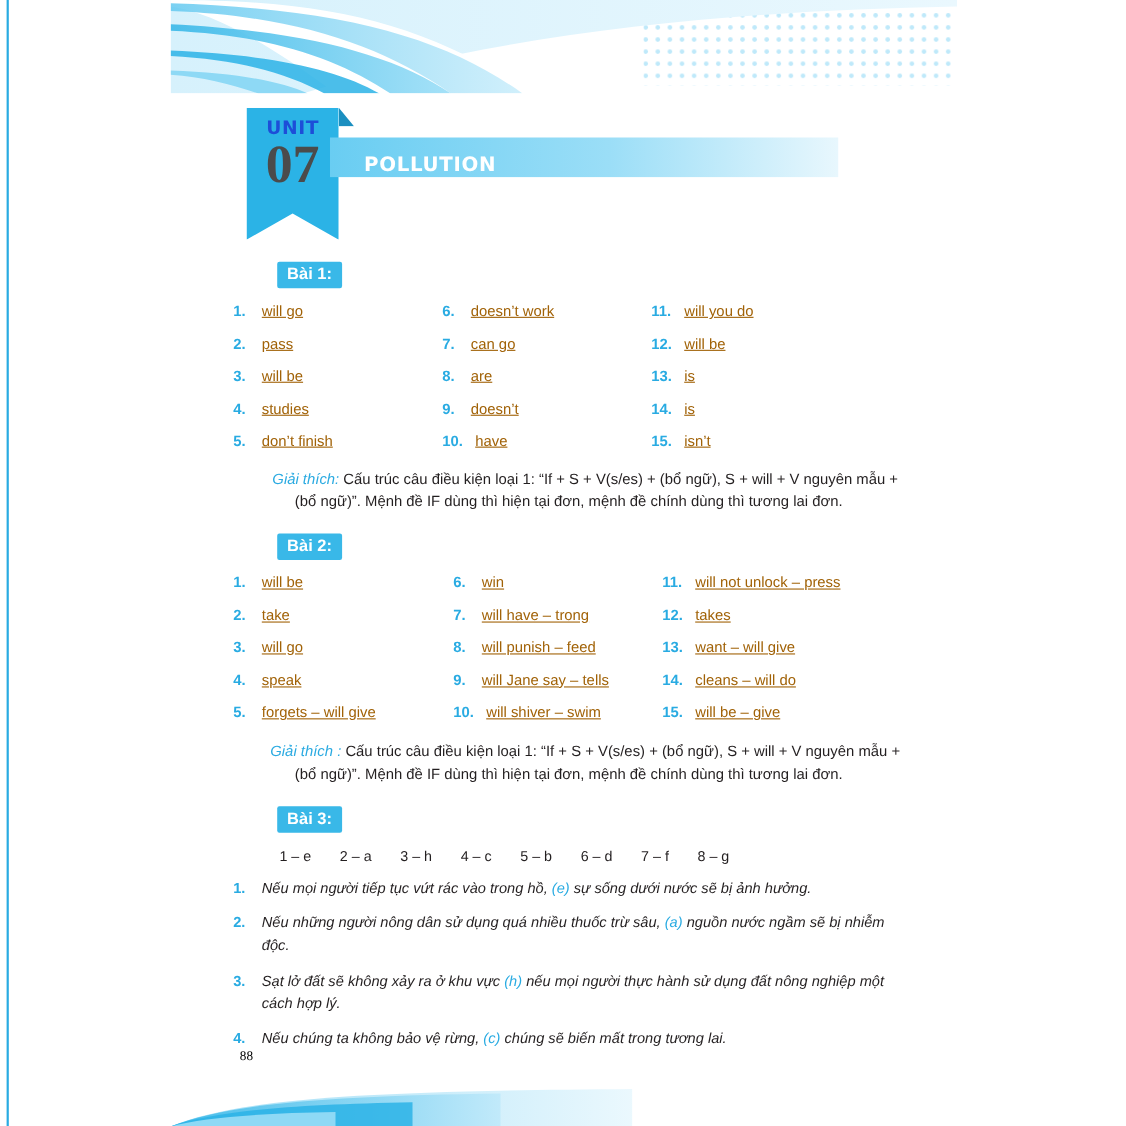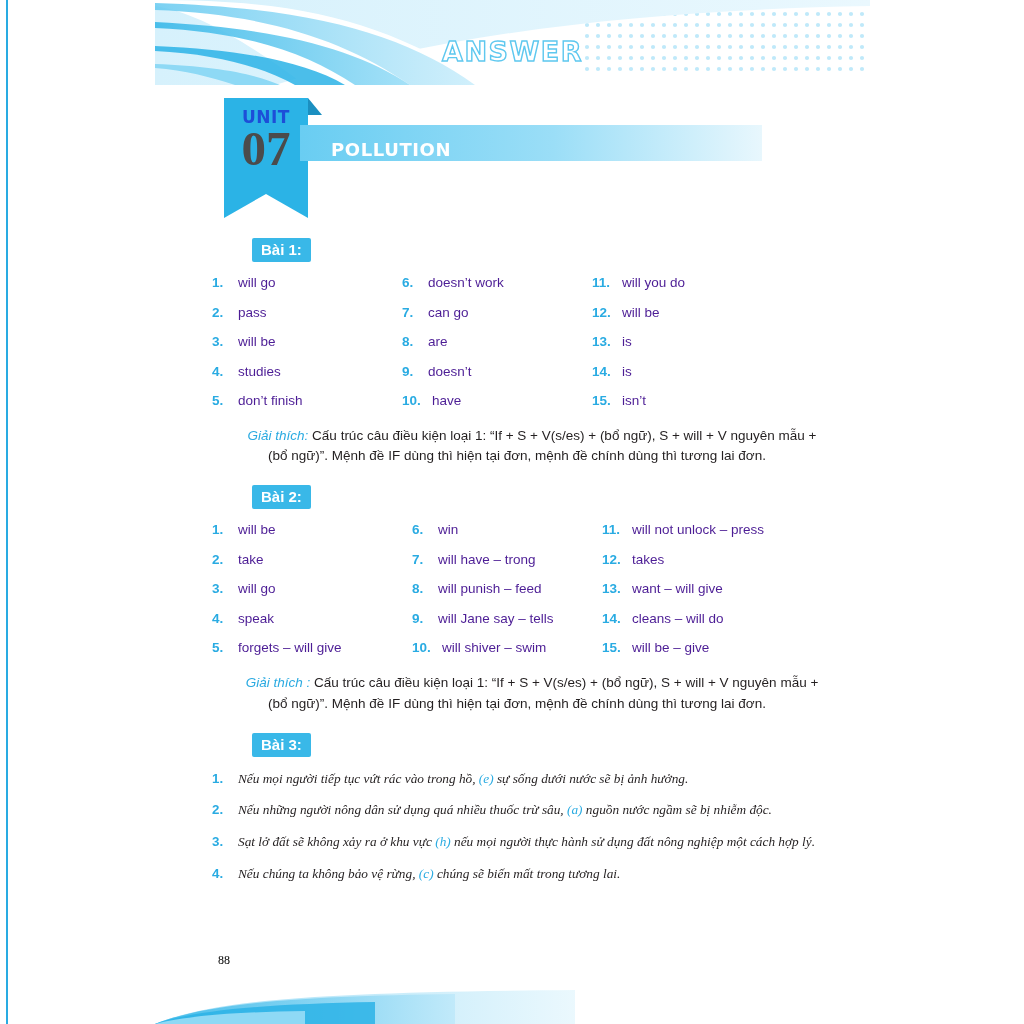--- a/index.html
+++ b/index.html
@@ -128,21 +128,21 @@
     white-space: nowrap;
   }
   .ans-cell .num {
     color: #29abe2;
     font-weight: bold;
     min-width: 26px;
     text-align: left;
     font-size: 13.5px;
   }
   .ans-cell .num.wide { min-width: 30px; }
-  .ans-cell .txt { color: #4c1d95; }
+  .ans-cell .txt { color: #a16207; text-decoration: underline; }
 
   .explain {
     font-size: 13.5px;
     line-height: 1.55;
     text-indent: 30px;
     margin: 2px 0 0 0;
     color: #231f20;
     text-align: center;
   }
   .explain .lead {
@@ -167,21 +167,21 @@
     font-style: italic;
     line-height: 1.55;
     margin-bottom: 11px;
   }
   .trans-item .tnum {
     color: #29abe2;
     font-weight: bold;
     font-style: normal;
     min-width: 26px;
   }
-  .trans-item .ttxt { flex: 1; font-family: Liberation Serif, serif; }
+  .trans-item .ttxt { flex: 1; }
   .trans-item .ttxt .hl { color: #29abe2; font-style: italic; }
 
   .page-num {
     position: absolute;
     left: 218px; top: 953px;
     font-size: 12px;
     color: #000000;
     font-family: "Liberation Serif", serif;
   }
 
@@ -222,21 +222,20 @@
       <rect x="0" y="0" width="715" height="85" fill="#ffffff"></rect>
       <rect x="430" y="0" width="285" height="78" fill="url(#dots)"></rect>
       <path d="M0,0 L715,0 L715,6 C500,10 300,30 120,85 L0,85 Z" fill="url(#hg1)"></path>
       <path d="M0,0 C150,0 230,22 330,85 L150,85 C90,40 40,12 0,6 Z" fill="#ffffff"></path>
       <path d="M0,3 C160,8 250,35 320,85 L255,85 C190,40 110,14 0,10 Z" fill="url(#hg3)" opacity="0.85"></path>
       <path d="M0,22 C120,28 200,48 255,85 L200,85 C150,52 90,32 0,28 Z" fill="url(#hg2)" opacity="0.9"></path>
       <path d="M0,46 C90,50 150,62 190,85 L140,85 C105,66 60,54 0,51 Z" fill="#2bb3e6" opacity="0.85"></path>
       <path d="M0,64 C60,66 100,74 125,85 L80,85 C55,77 30,70 0,68 Z" fill="#8ed9f5"></path>
     </svg>
   </div>
-  <div class="header-title">ANSWER</div>
 </div>
 
 <div class="unit-block">
   <div class="unit-fold"></div>
   <div class="unit-ribbon"></div>
   <div class="unit-word">UNIT</div>
   <div class="unit-num">07</div>
 </div>
 
 <div class="title-bar">
@@ -382,20 +381,30 @@
       <div class="ans-cell">
           <span class="num wide">15.</span>
           <span class="txt">will be – give</span>
         </div>
     </div>
     <p class="explain"><span class="lead">Giải thích :</span><span> Cấu trúc câu điều kiện loại 1: “If + S + V(s/es) + (bổ ngữ), S + will + V nguyên mẫu + (bổ ngữ)”. Mệnh đề IF dùng thì hiện tại đơn, mệnh đề chính dùng thì tương lai đơn.</span></p>
   </div>
 
   <div class="sp2">
     <div class="bai-tag">Bài 3:</div>
+    <div class="mini-row">
+      <span>1 – e</span>
+      <span>2 – a</span>
+      <span>3 – h</span>
+      <span>4 – c</span>
+      <span>5 – b</span>
+      <span>6 – d</span>
+      <span>7 – f</span>
+      <span>8 – g</span>
+    </div>
 
     <div class="trans-list">
       <div class="trans-item">
         <span class="tnum">1.</span>
         <span class="ttxt"><span>Nếu mọi người tiếp tục vứt rác vào trong hồ, </span><span class="hl">(e)</span><span> sự sống dưới nước sẽ bị ảnh hưởng.</span></span>
       </div>
       <div class="trans-item">
         <span class="tnum">2.</span>
         <span class="ttxt"><span>Nếu những người nông dân sử dụng quá nhiều thuốc trừ sâu, </span><span class="hl">(a)</span><span> nguồn nước ngầm sẽ bị nhiễm độc.</span></span>
       </div>

